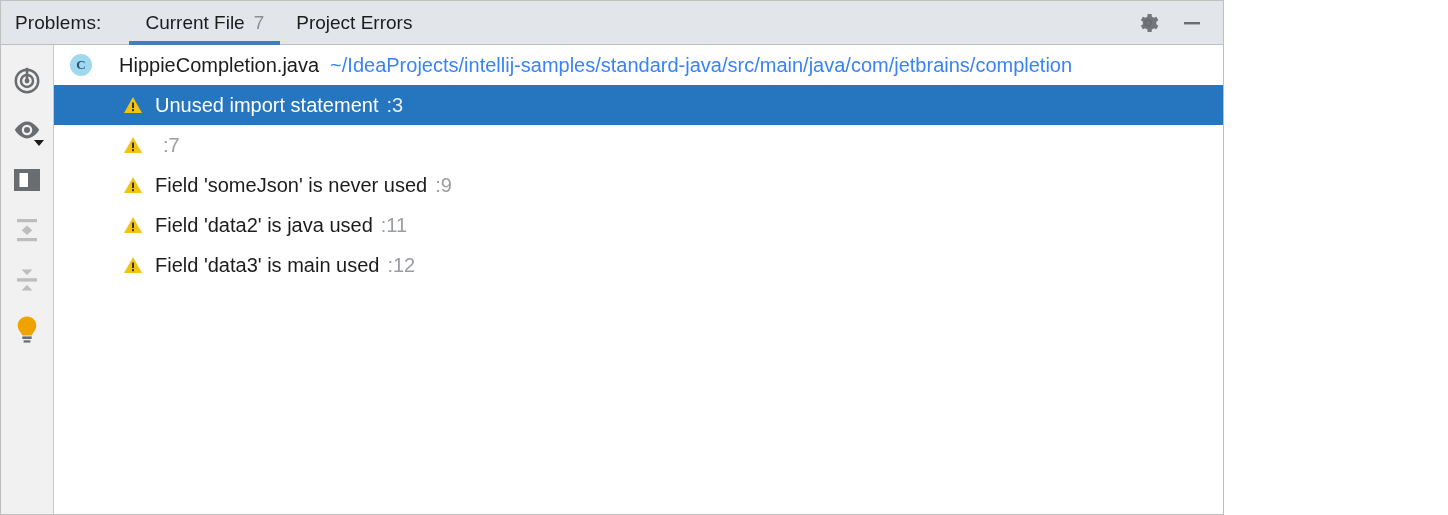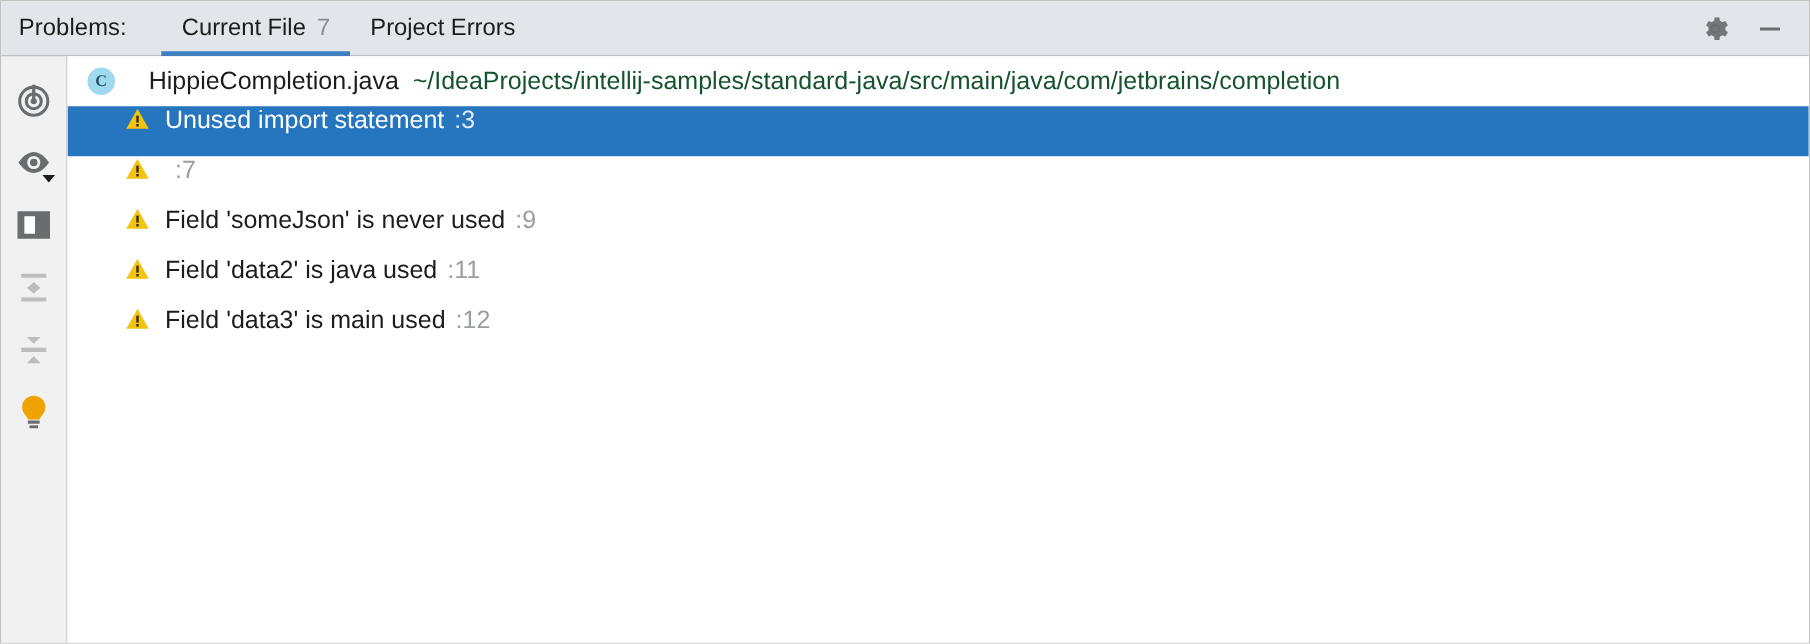--- a/index.html
+++ b/index.html
@@ -8,21 +8,21 @@
     width: 1448px;
     height: 515px;
     overflow: hidden;
     background: #ffffff;
     font-family: "Liberation Sans", sans-serif;
     -webkit-font-smoothing: antialiased;
   }
 
   .window {
     position: relative;
-    width: 1448px;
+    width: 1224px;
     height: 515px;
     background: #ffffff;
     border: 1px solid #c0c0c0;
     display: flex;
     flex-direction: column;
   }
 
   
   .header {
     position: relative;
@@ -164,29 +164,30 @@
 
   .file-name {
     font-size: 20px;
     color: #1c1c1c;
     margin-right: 11px;
     margin-left: 17px;
   }
 
   .file-path {
     font-size: 20px;
-    color: #14532d;
+    color: #3b82f6;
     overflow: hidden;
     text-overflow: clip;
   }
 
   .problem-row {
     height: 40px;
     display: flex;
-    padding-left: 46px;
+    align-items: center;
+    padding-left: 69px;
     white-space: nowrap;
     cursor: default;
   }
 
   .problem-row.selected {
     background: #2675bf;
   }
 
   .warn-icon {
     width: 20px;

